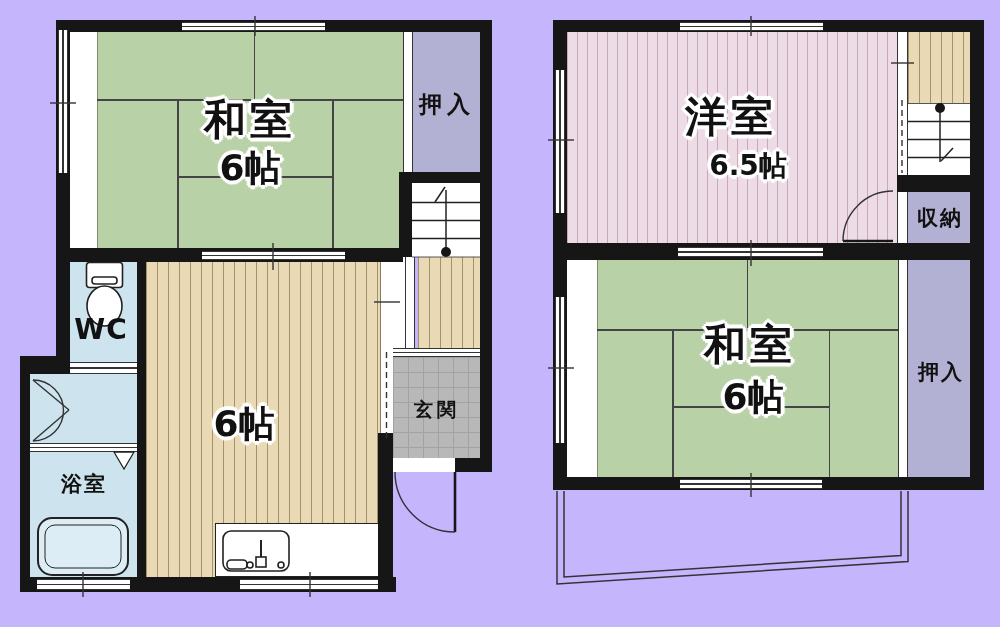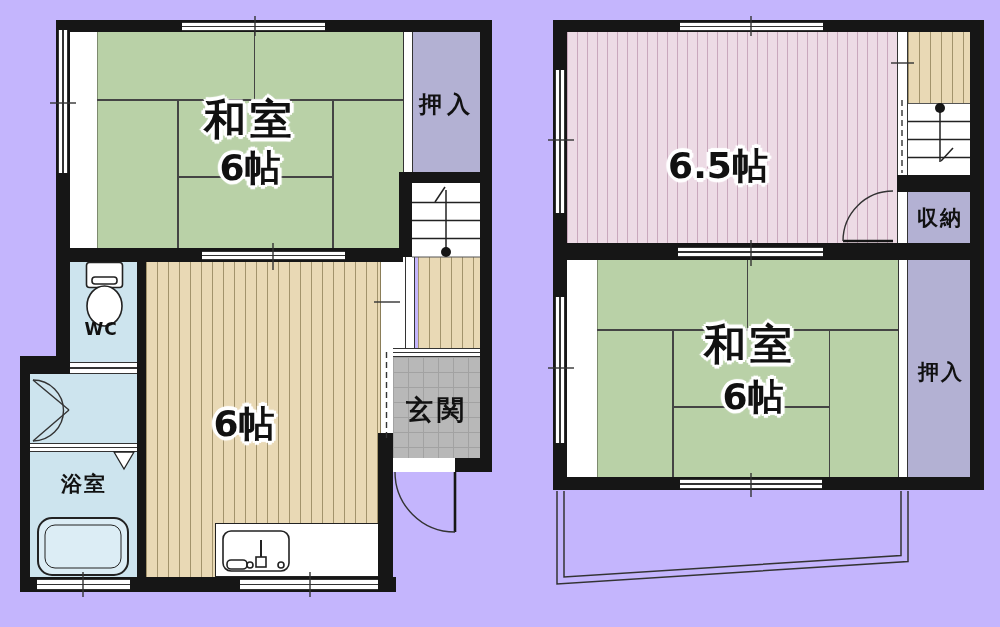--- a/index.html
+++ b/index.html
@@ -209,24 +209,25 @@
     <line class="tick" x1="548" y1="140" x2="574" y2="140"></line>
     <line class="tick" x1="548" y1="368" x2="574" y2="368"></line>
     <line class="tick" x1="751" y1="240" x2="751" y2="266"></line>
     <line class="tick" x1="751" y1="473" x2="751" y2="497"></line>
     <line class="tick" x1="891" y1="63" x2="914" y2="63"></line>
   </svg>
 
   <div class="lbl halo" style="left:250px;top:120px;font-size:42px;letter-spacing:4px;">和室</div>
   <div class="lbl halo" style="left:250px;top:168px;font-size:36px;">6帖</div>
   <div class="lbl small" style="left:447px;top:104px;font-size:23px;letter-spacing:5px;">押入</div>
-  <div class="lbl small" style="left:101px;top:329px;font-size:17px;letter-spacing:1px;">WC</div>
+  <div class="lbl small" style="left:101px;top:329px;font-size:28px;letter-spacing:1px;">WC</div>
   <div class="lbl small" style="left:84px;top:484px;font-size:21px;letter-spacing:2px;">浴室</div>
   <div class="lbl halo" style="left:244px;top:424px;font-size:36px;">6帖</div>
-  <div class="lbl small" style="left:437px;top:410px;font-size:27px;letter-spacing:4px;">玄関</div>
-
-  <div class="lbl halo" style="left:718px;top:166px;font-size:36px;">6.5帖</div>
+  <div class="lbl small" style="left:437px;top:410px;font-size:19px;letter-spacing:4px;">玄関</div>
+
+  <div class="lbl halo" style="left:731px;top:117px;font-size:42px;letter-spacing:4px;">洋室</div>
+  <div class="lbl halo" style="left:748px;top:166px;font-size:28px;">6.5帖</div>
   <div class="lbl small" style="left:940px;top:218px;font-size:21px;letter-spacing:2px;">収納</div>
   <div class="lbl halo" style="left:750px;top:345px;font-size:42px;letter-spacing:4px;">和室</div>
   <div class="lbl halo" style="left:753px;top:397px;font-size:36px;">6帖</div>
   <div class="lbl small" style="left:941px;top:372px;font-size:21px;letter-spacing:2px;">押入</div>
 
 </div>
 
 </body></html>

